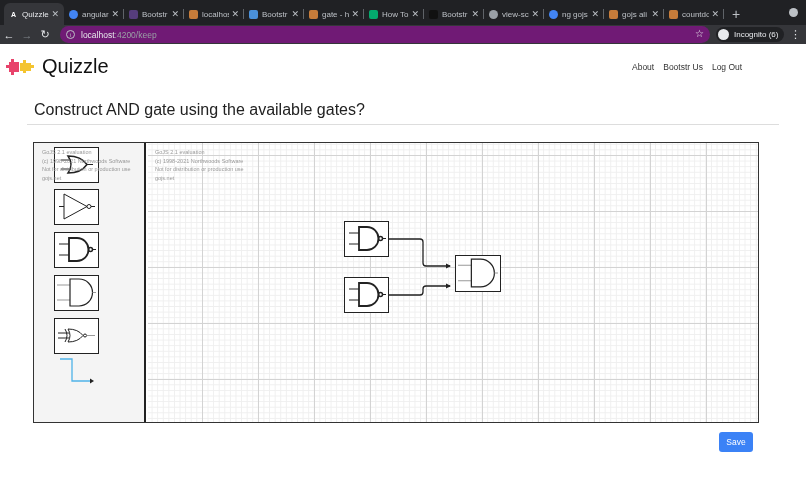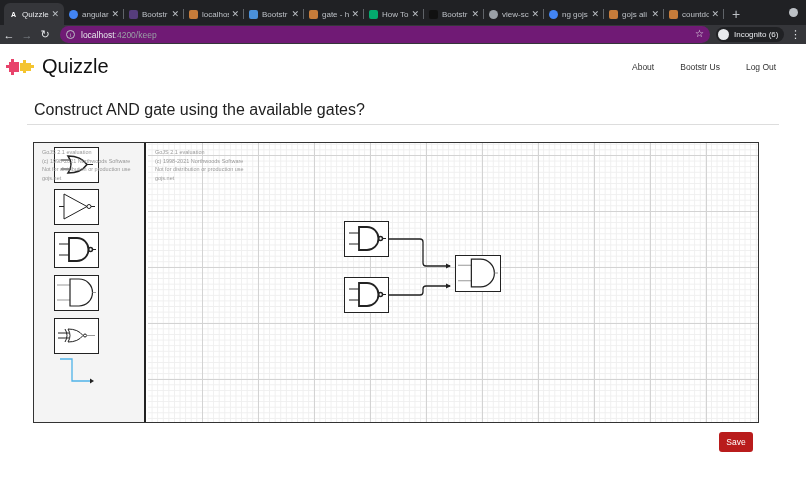--- a/index.html
+++ b/index.html
@@ -21,41 +21,41 @@
 .omni .host{color:#e8eaed}
 .omni .path{color:#9aa0a6}
 .star{position:absolute;left:695px;top:3px;font-size:10px;color:#e8eaed}
 .incog{position:absolute;left:716px;top:2px;height:15px;border-radius:8px;background:#202124;display:flex;align-items:center;padding:0 6px 0 2px;font-size:8px;color:#e8eaed}
 .incog .ic{width:11px;height:11px;border-radius:50%;background:#e8eaed;margin-right:5px}
 .menu{position:absolute;left:790px;top:3px;font-size:11px;color:#e8eaed}
 
 .brand{position:absolute;left:6px;top:55px;display:flex;align-items:center}
 .logo{width:30px;height:22px;position:relative;margin-right:6px}
 .brand-name{font-size:20px;color:#111;font-weight:500}
-.navlinks{position:absolute;top:62px;left:632px;display:flex;gap:26px;font-size:8.5px;color:#333}
+.navlinks{position:absolute;top:62px;left:632px;display:flex;gap:9px;font-size:8.5px;color:#333}
 .navlinks span{cursor:pointer}
 
 .question{position:absolute;left:34px;top:101px;font-size:16px;color:#222}
 .hr{position:absolute;left:27px;top:124px;width:752px;height:1px;background:#ddd}
 
 .diagram{position:absolute;left:33px;top:142px;width:726px;height:281px;border:1px solid #333;background:#fff;overflow:hidden}
 .palette{position:absolute;left:0;top:0;width:112px;height:279px;background:#f4f4f4;border-right:2px solid #222}
 .canvas{position:absolute;left:114px;top:0;right:0;bottom:0;
   background-color:#fff;
   background-image:
     linear-gradient(#d3d3d3 1px,transparent 1px),
     linear-gradient(90deg,#d3d3d3 1px,transparent 1px),
     linear-gradient(#efefef 1px,transparent 1px),
     linear-gradient(90deg,#efefef 1px,transparent 1px);
   background-size:56px 56px,56px 56px,5.6px 5.6px,5.6px 5.6px;
   background-position:-2px 12px,-2px 12px,-2px 12px,-2px 12px}
 .watermark{position:absolute;font-size:5.5px;line-height:8.5px;color:#999;white-space:pre}
 .gatebox{position:absolute;border:1.5px solid #222;background:#fff}
 .pal-gate{position:absolute;left:20px;width:45px;height:36px}
-.save{position:absolute;left:719px;top:432px;width:34px;height:20px;background:#b91c1c;border-radius:3px;color:#fff;font-size:8.5px;display:flex;align-items:center;justify-content:center;border:none}
+.save{position:absolute;left:719px;top:432px;width:34px;height:20px;background:#3b82f6;border-radius:3px;color:#fff;font-size:8.5px;display:flex;align-items:center;justify-content:center;border:none}
 </style>
 </head>
 <body>
 
 <div class="tabstrip" id="tabstrip">
 <div class="tab active">
       <span class="fav" style="background: transparent; color: rgb(255, 255, 255);">A</span>
       <span class="tl">Quizzle</span>
       <span class="x">✕</span>
     </div>

